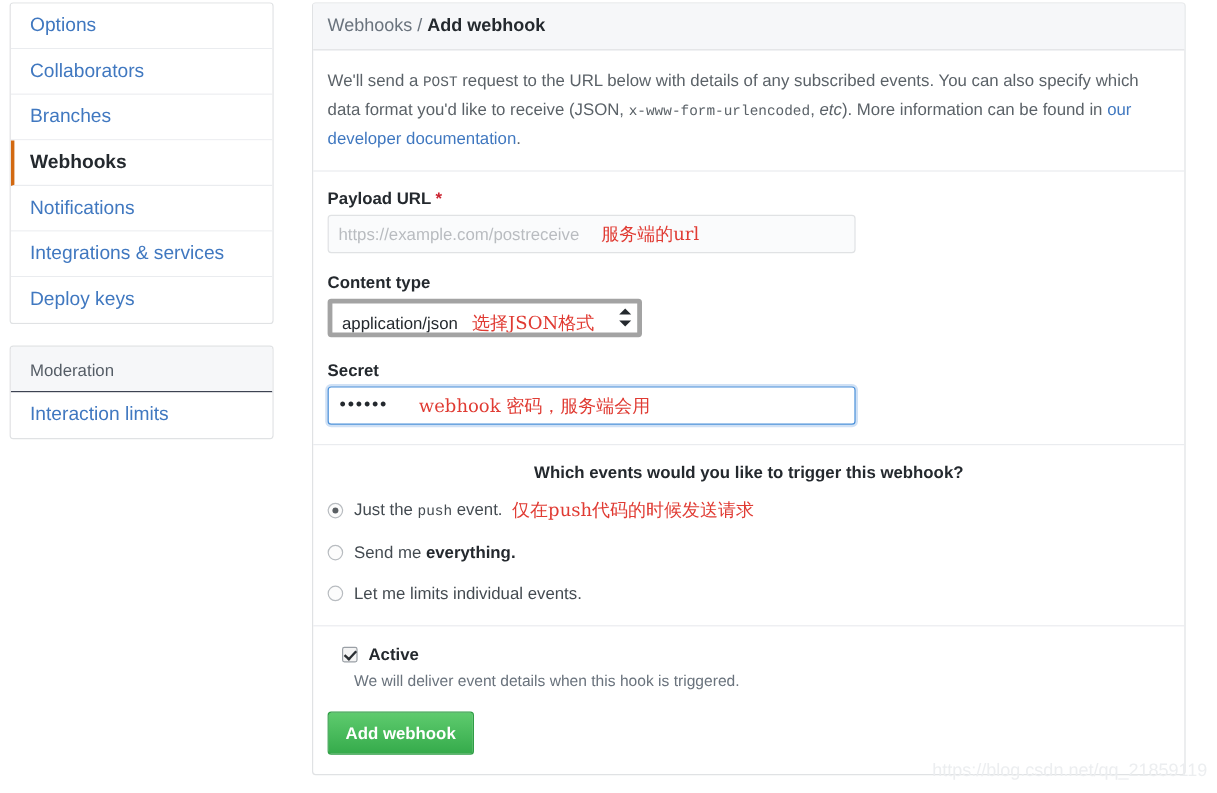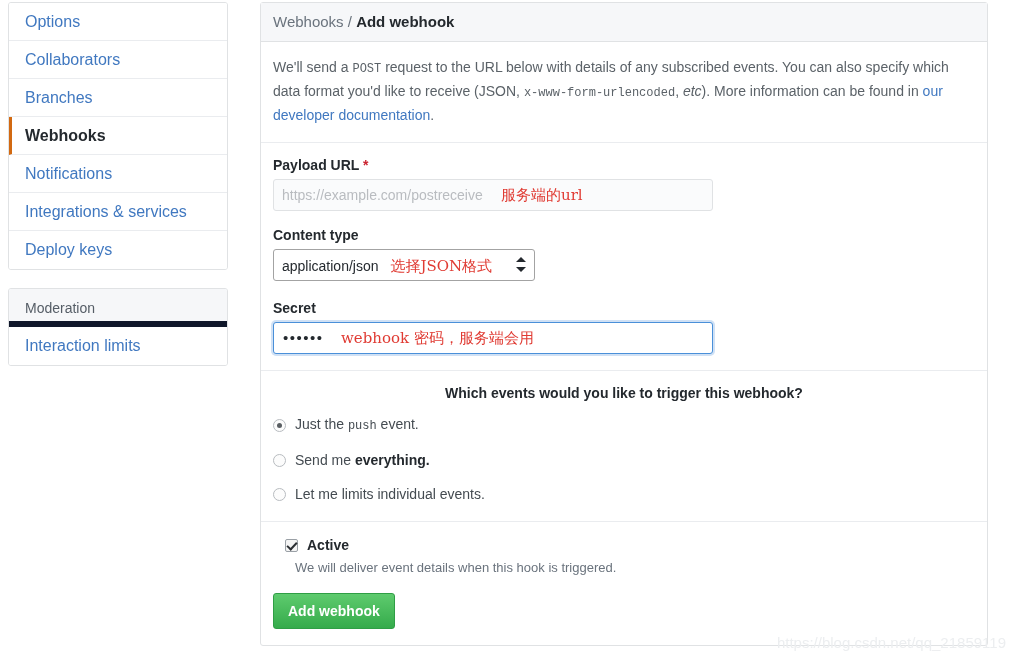--- a/index.html
+++ b/index.html
@@ -62,21 +62,21 @@
     border-left: 3px solid #d26911;
     padding-left: 13px;
   }
   .menu-head {
     display: block;
     padding: 10px 15px 10px 16px;
     font-size: 14px;
     line-height: 18px;
     color: #555d66;
     background: #f6f7f9;
-    border-bottom: 6px solid #0f172a;
+    border-bottom: 1px solid #0f172a;
     height: 38px;
     box-sizing: border-box;
   }
 
   
   .panel {
     position: absolute;
     left: 260px;
     top: 2px;
     width: 728px;
@@ -179,21 +179,21 @@
   .select-wrap {
     position: relative;
     display: inline-block;
     width: 262px;
     height: 32px;
   }
   .select-box {
     width: 262px;
     height: 32px;
     box-sizing: border-box;
-    border: 1px solid #a3a3a3;
+    border: 4px solid #a3a3a3;
     border-radius: 3px;
     background: #ffffff;
     padding: 6px 30px 6px 8px;
     font-size: 14px;
     color: #24292e;
     line-height: 20px;
     cursor: pointer;
     white-space: nowrap;
     overflow: hidden;
   }
@@ -411,31 +411,32 @@
         <span class="select-arrows">
           <span class="up"></span>
             <span class="dn"></span>
         </span>
       </div>
 
       <label class="field-label spaced">Secret</label>
       <div class="input-row">
         <input class="text-input focused" type="text" value="" style="">
         <span class="secret-dots">••••••</span>
-        <span class="anno anno-abs" style="left:68px; top:7px;">webhook 密码，服务端会用</span>
+        <span class="anno anno-abs" style="left:76px; top:7px;">webhook 密码，服务端会用</span>
       </div>
 
     </div>
 
     <div class="panel-section">
       <p class="events-q">Which events would you like to trigger this webhook?</p>
 
       <div class="radio-row">
         <span class="radio checked"></span>
         <span class="radio-label"><span>Just the </span><code>push</code><span> event.</span></span>
+        <span class="anno radio-anno">仅在push代码的时候发送请求</span>
       </div>
 
       <div class="radio-row">
         <span class="radio"></span>
         <span class="radio-label"><span>Send me </span><b>everything.</b></span>
       </div>
 
       <div class="radio-row">
         <span class="radio"></span>
         <span class="radio-label">Let me limits individual events.</span>

